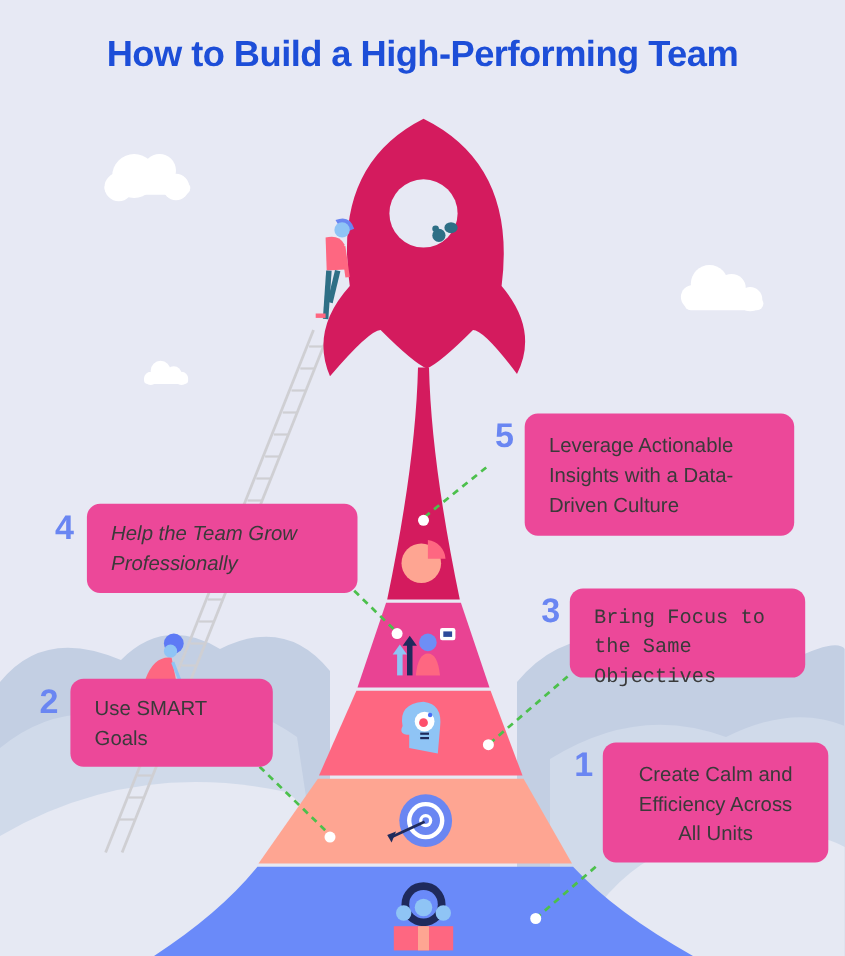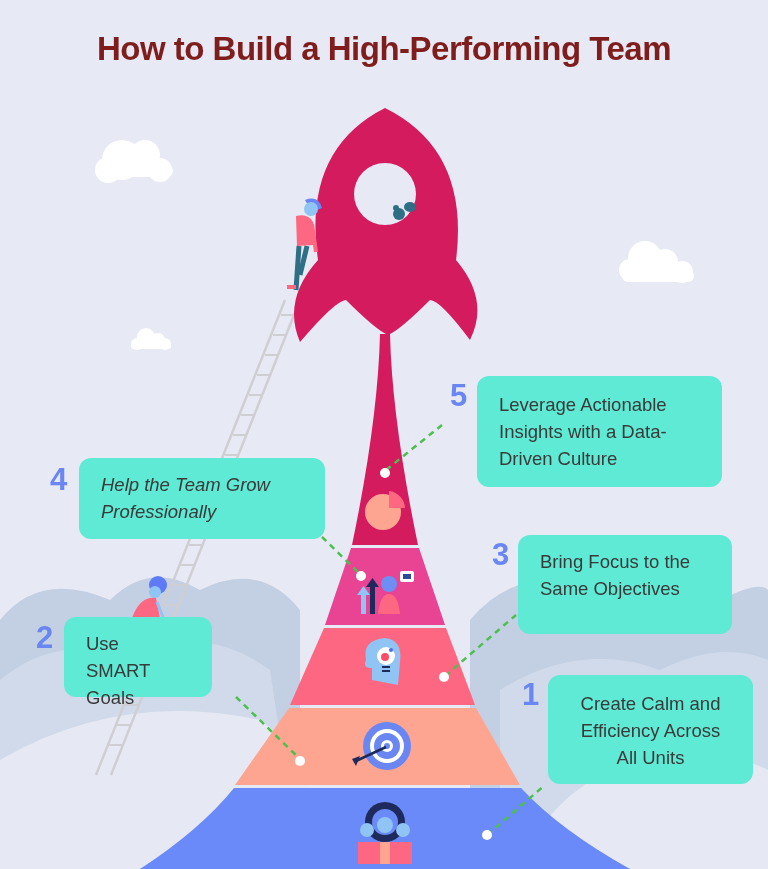--- a/index.html
+++ b/index.html
@@ -1,20 +1,20 @@
 <!DOCTYPE html>
 <html><head>
 <meta charset="utf-8">
 <style>
   html,body{margin:0;padding:0;}
   body{width:768px;height:869px;overflow:hidden;background:#e7e9f4;font-family:"Liberation Sans",sans-serif;}
   .stage{position:relative;width:768px;height:869px;overflow:hidden;background:#e7e9f4;}
-  .title{position:absolute;left:0;top:30px;width:768px;text-align:center;font-size:33px;font-weight:bold;color:#7f1d1d;letter-spacing:-0.5px;}
+  .title{position:absolute;left:0;top:30px;width:768px;text-align:center;font-size:33px;font-weight:bold;color:#1d4ed8;letter-spacing:-0.5px;}
   svg.art{position:absolute;left:0;top:0;}
-  .card{position:absolute;background:#5eead4;border-radius:12px;color:#3a3a3a;font-size:18.5px;line-height:27px;box-sizing:border-box;padding:13px 22px;}
+  .card{position:absolute;background:#ec4899;border-radius:12px;color:#3a3a3a;font-size:18.5px;line-height:27px;box-sizing:border-box;padding:13px 22px;}
   .num{position:absolute;color:#6a86f2;font-size:31px;font-weight:bold;}
 </style>
 </head>
 <body>
 
 <div class="stage">
 
   <svg class="art" width="768" height="869" viewBox="0 0 768 869">
 
     <g>
@@ -172,26 +172,26 @@
   <div class="card" style="left:477px;top:376px;width:245px;height:111px;padding-top:15px;">
     <span>Leverage Actionable Insights with a Data-Driven Culture</span>
   </div>
 
   <div class="num" style="left:50px;top:462px;">4</div>
   <div class="card" style="left:79px;top:458px;width:246px;height:81px;font-style:italic;">
     <span>Help the Team Grow Professionally</span>
   </div>
 
   <div class="num" style="left:492px;top:537px;">3</div>
-  <div class="card" style="left:518px;top:535px;width:214px;height:99px;">
+  <div class="card" style="left:518px;top:535px;width:214px;height:81px;font-family:Liberation Mono, monospace;">
     <span>Bring Focus to the Same Objectives</span>
   </div>
 
   <div class="num" style="left:36px;top:620px;">2</div>
-  <div class="card" style="left:64px;top:617px;width:148px;height:80px;padding-right:37px;">
+  <div class="card" style="left:64px;top:617px;width:184px;height:80px;padding-right:37px;">
     <span>Use SMART Goals</span>
   </div>
 
   <div class="num" style="left:522px;top:677px;">1</div>
   <div class="card" style="left:548px;top:675px;width:205px;height:109px;padding-top:15px;text-align:center;">
     <span>Create Calm and Efficiency Across All Units</span>
   </div>
 
 </div>
 

